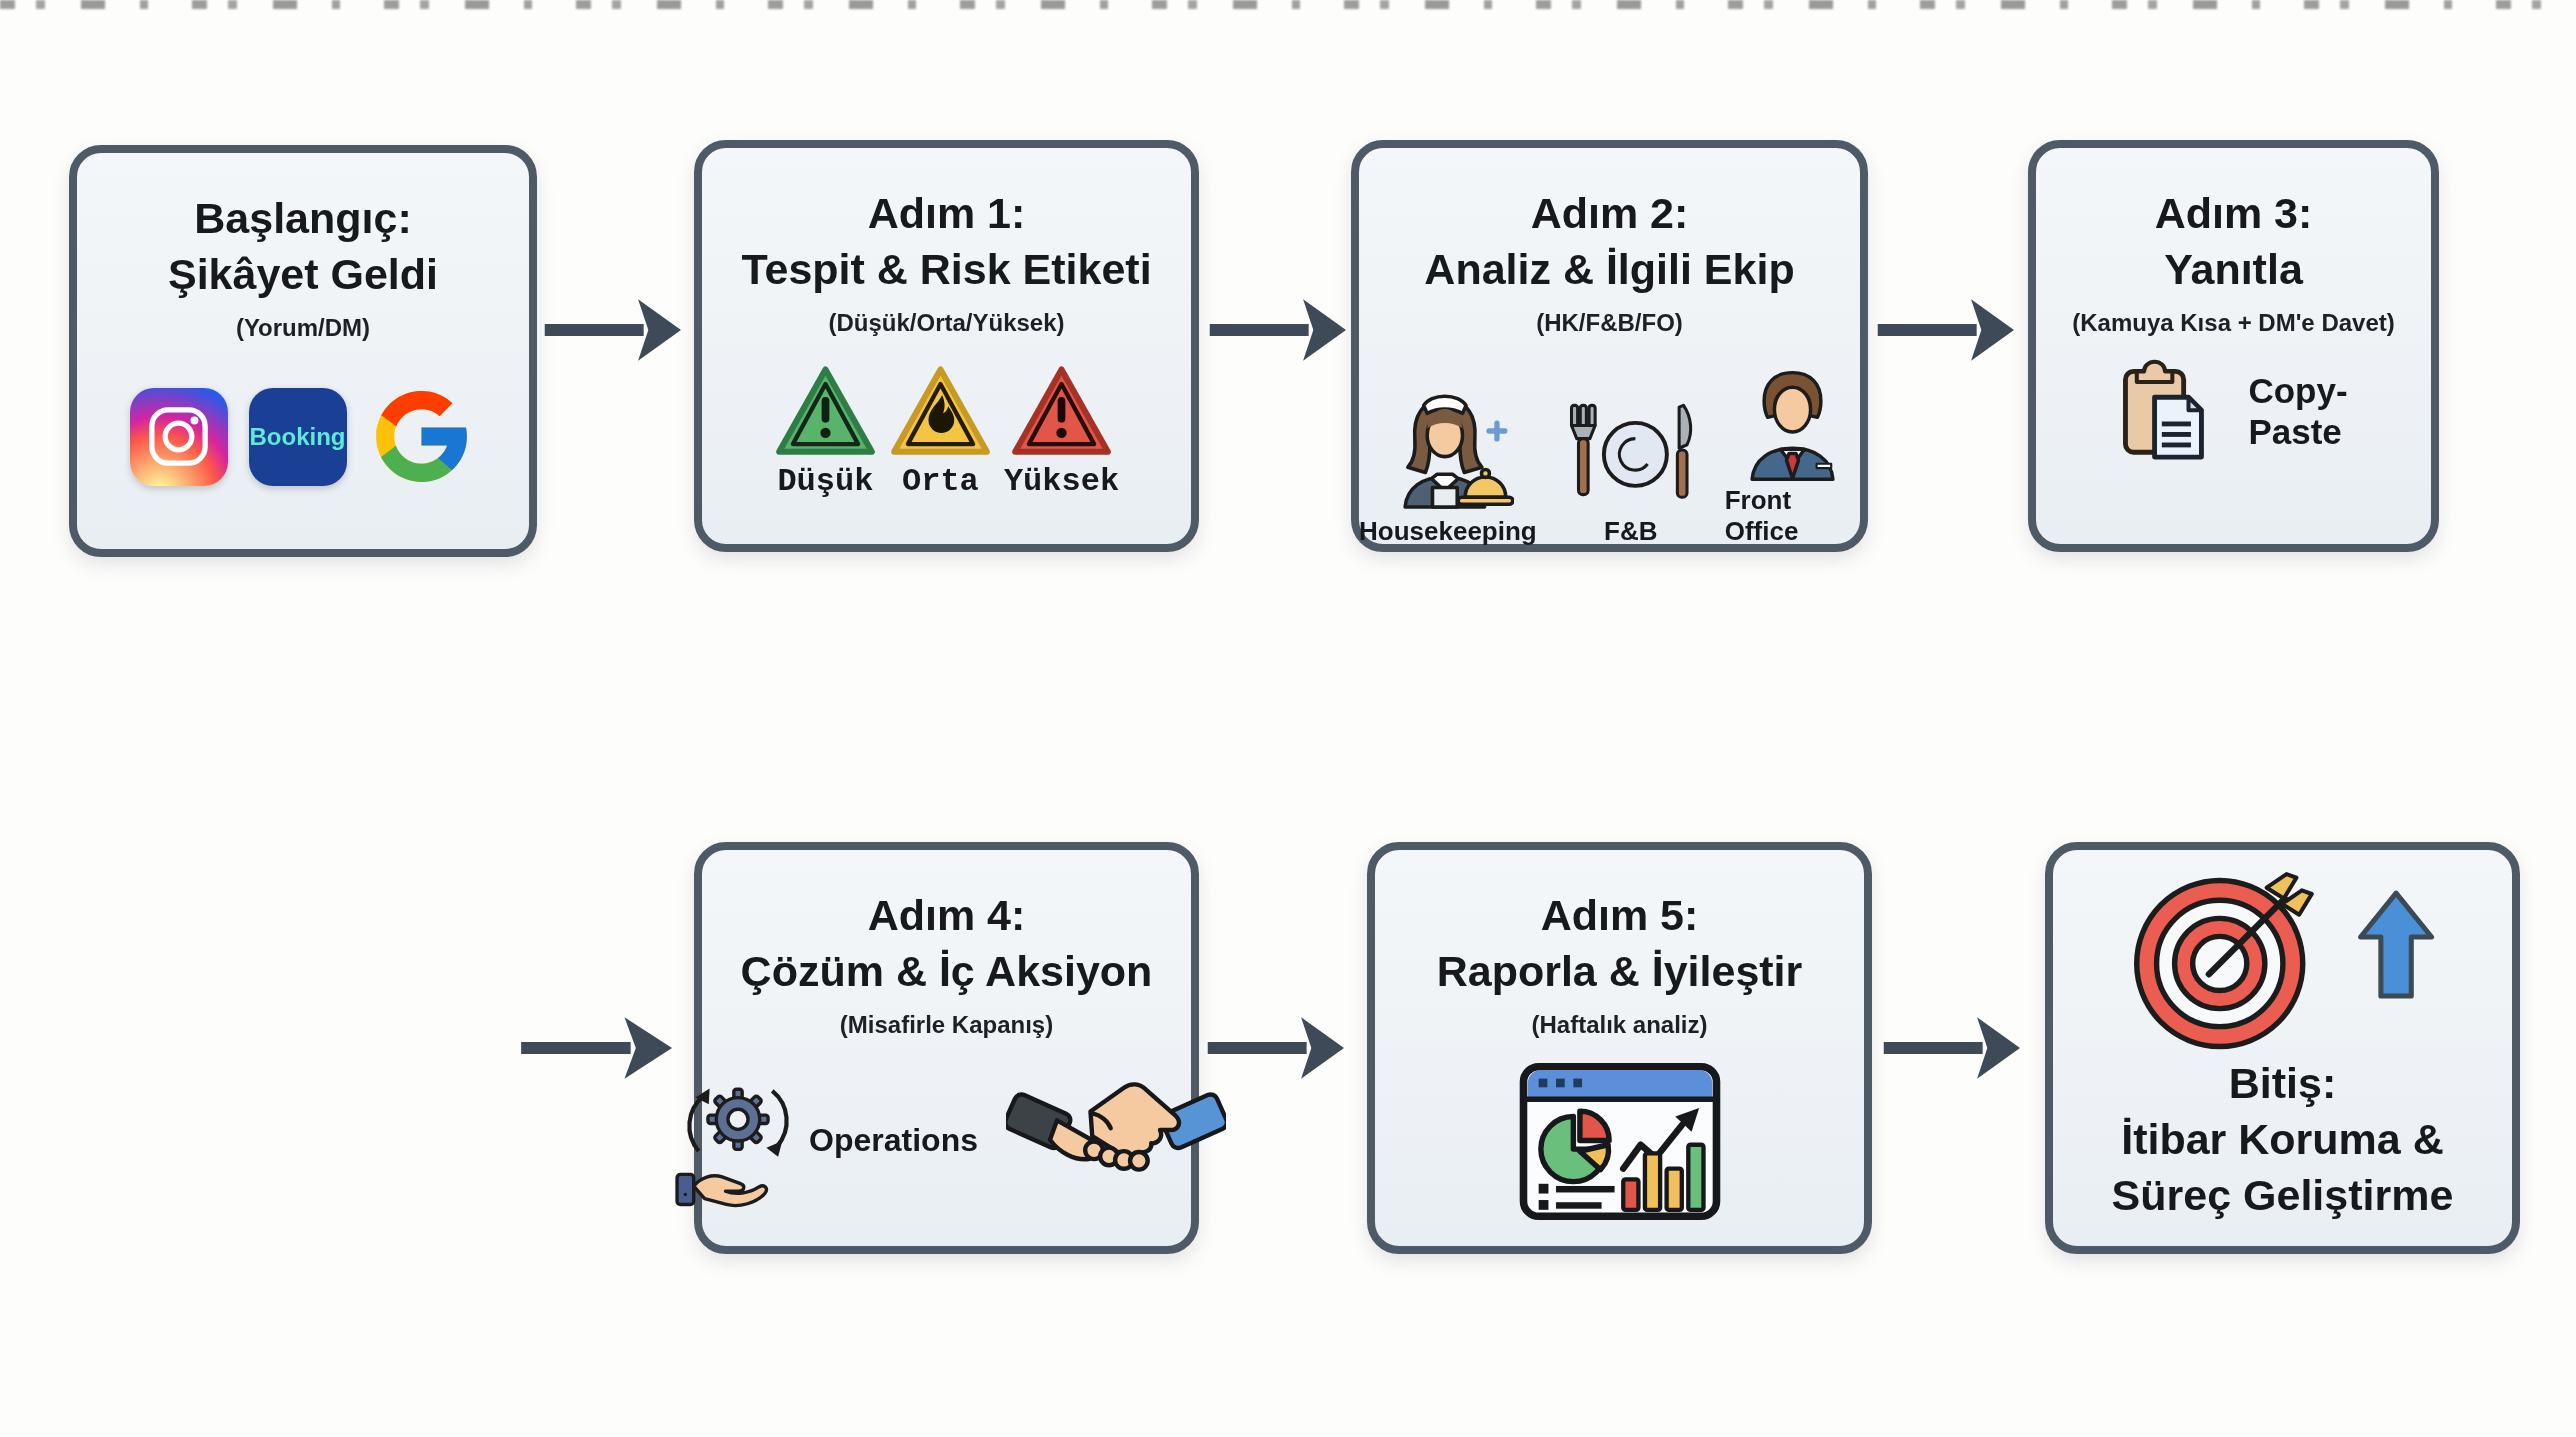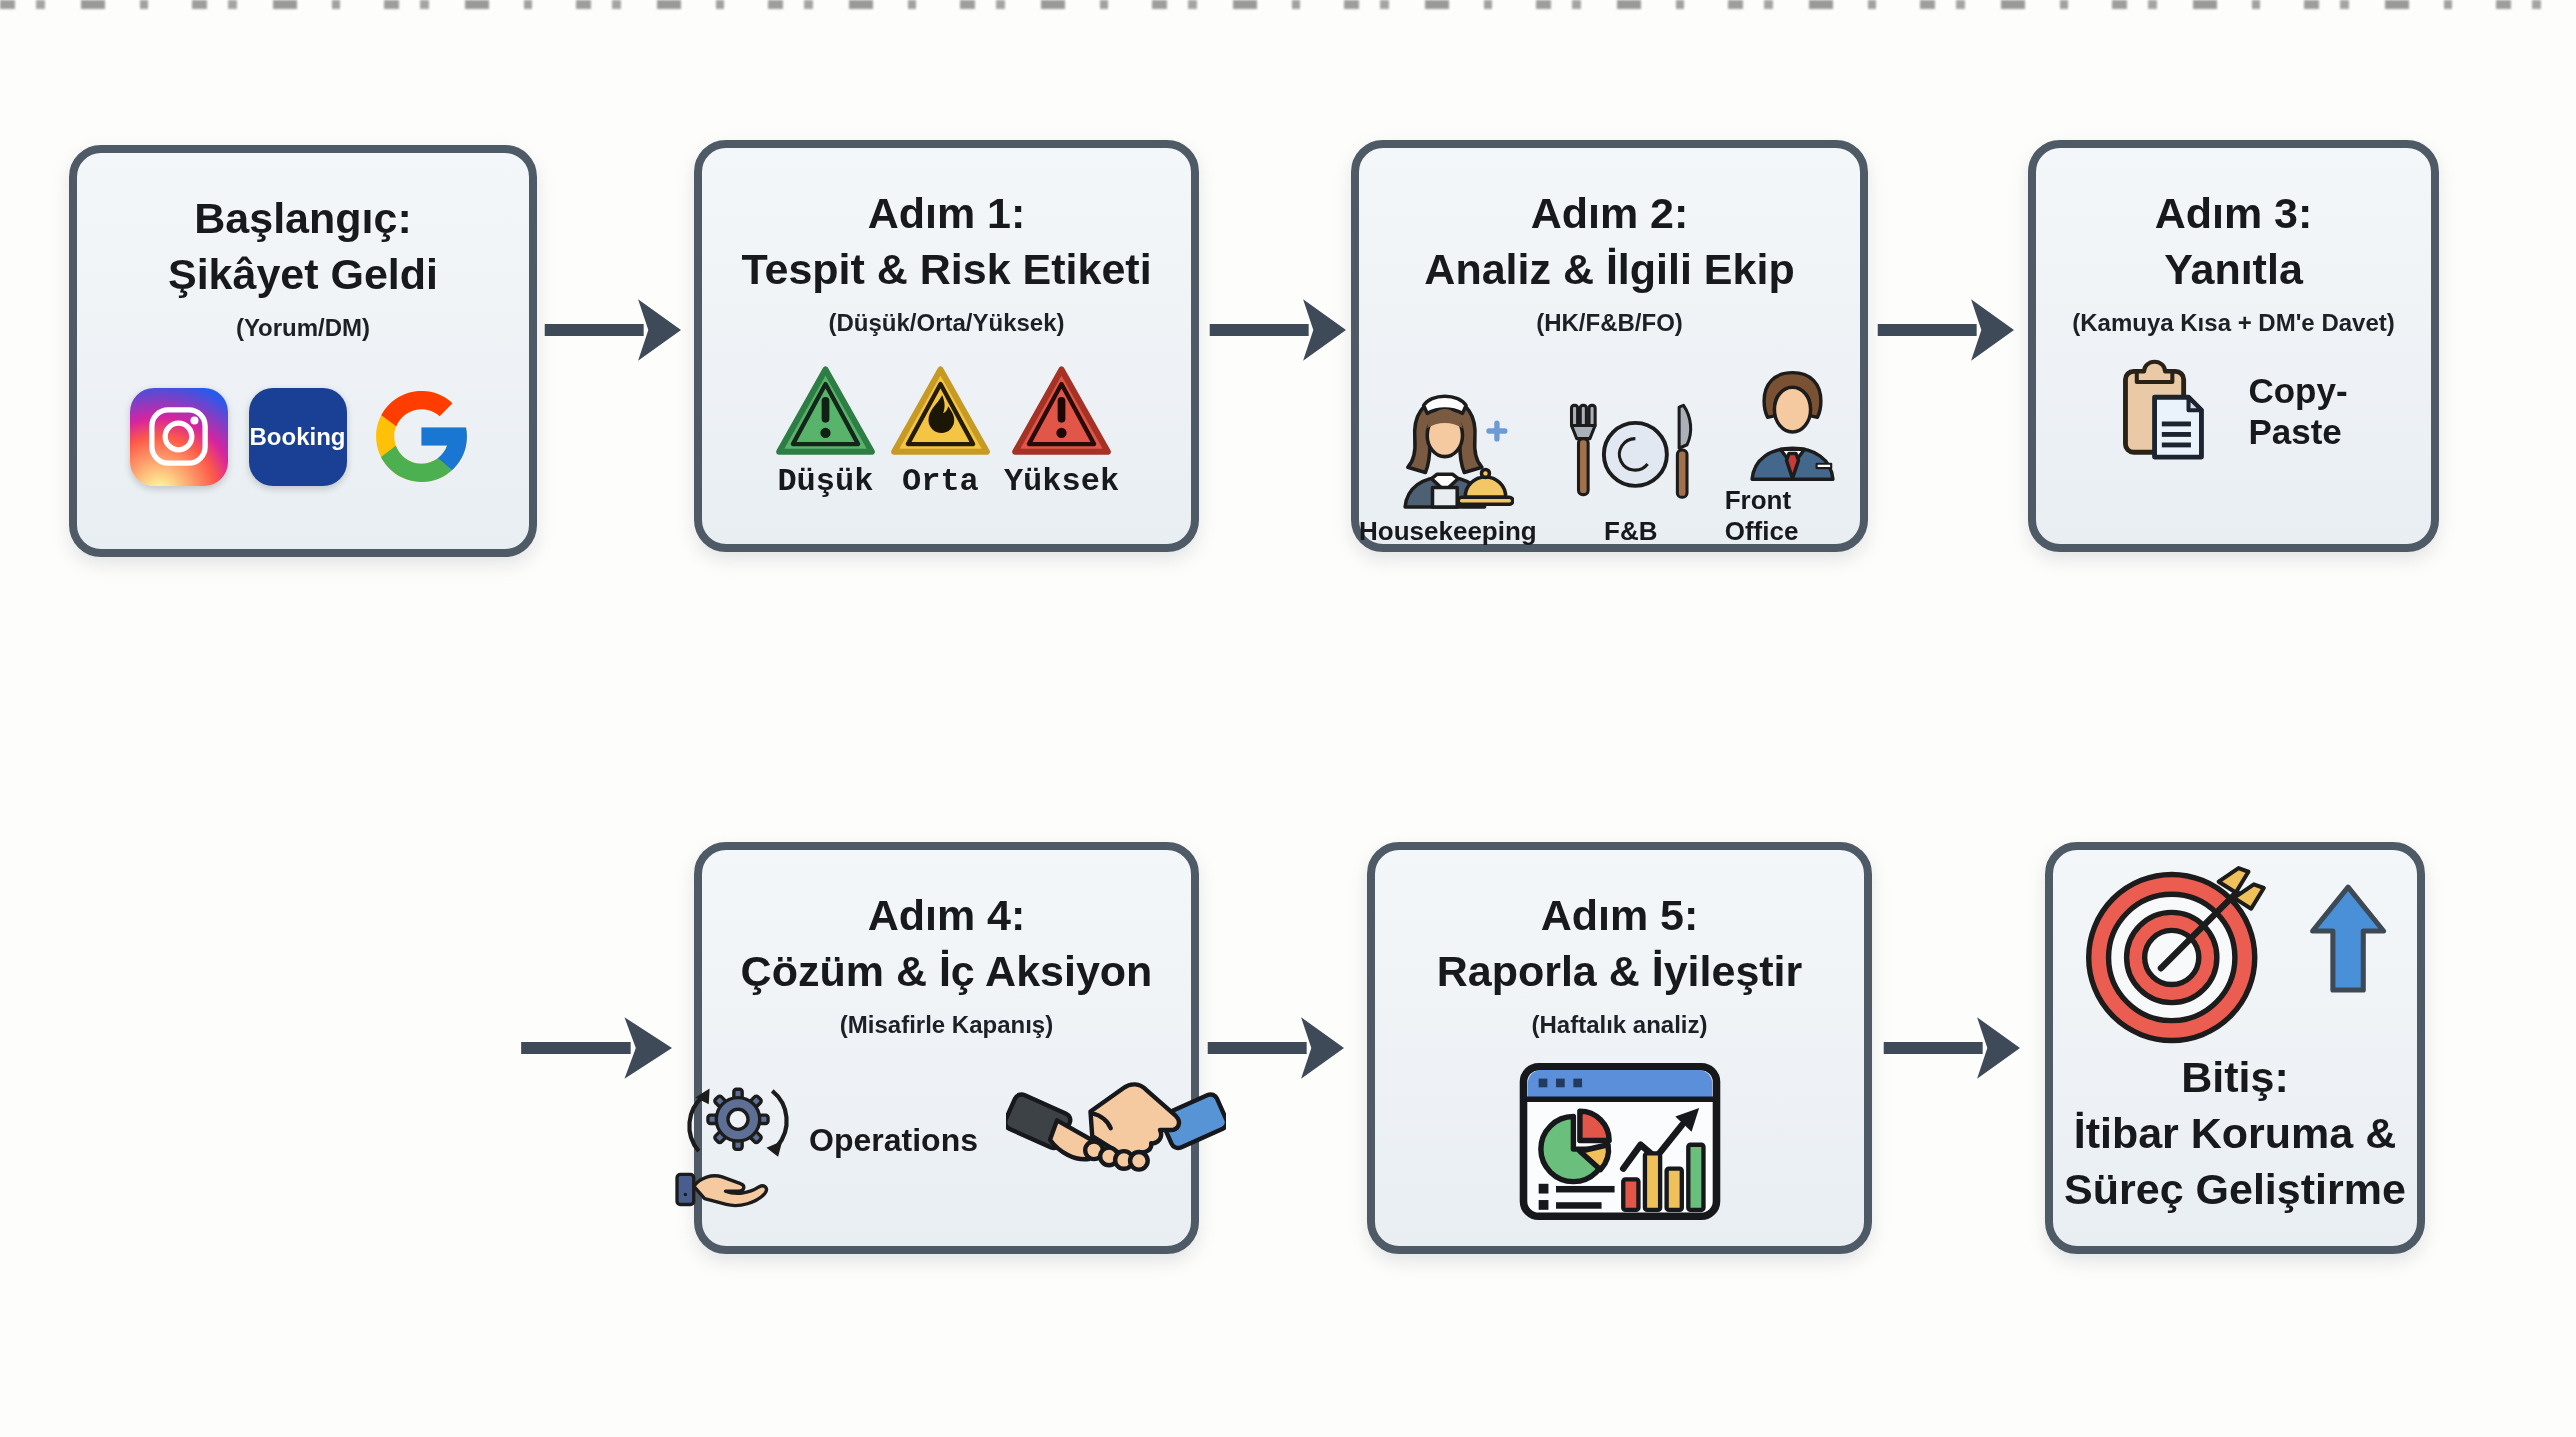--- a/index.html
+++ b/index.html
@@ -24,21 +24,21 @@
     box-shadow:0 7.5px 17px rgba(110,120,135,.18);
     display:flex;flex-direction:column;align-items:center;
     padding-top:37px;
   }
   .b1{left:69px;top:145px;width:468px;}
   .b2{left:694px;top:140px;width:505px;}
   .b3{left:1351px;top:140px;width:517px;}
   .b4{left:2028px;top:140px;width:411px;}
   .b5{left:694px;top:842px;width:505px;}
   .b6{left:1367px;top:842px;width:505px;}
-  .b7{left:2045px;top:842px;width:380px;padding-top:10px;align-items:center;}
+  .b7{left:2045px;top:842px;width:475px;padding-top:16px;align-items:center;}
   .title{ text-align:center;line-height:56px; }
   .tl{display:block;font-weight:700;font-size:43px;}
   .sub{display:block;font-weight:700;font-size:24px;line-height:52px;color:#1d2024;}
   .arrow{position:absolute;width:140px;height:84px;}
   .a1{left:541px;top:288px;}
   .a2{left:1206px;top:288px;}
   .a3{left:1874px;top:288px;}
   .a4{left:517px;top:1006px;width:155px;}
   .a5{left:1204px;top:1006px;}
   .a6{left:1880px;top:1006px;}
@@ -48,21 +48,21 @@
     width:98px;height:98px;border-radius:24px;
     background:radial-gradient(circle at 30% 107%, #fdf497 5%, #fd5949 45%, #d6249f 60%, #285AEB 90%);
     display:flex;align-items:center;justify-content:center;
     box-shadow:0 2.8px 7.5px rgba(0,0,0,.18);
   }
   .bk-tile{
     width:98px;height:98px;border-radius:24px;background:#1a4096;
     display:flex;align-items:center;justify-content:center;
     box-shadow:0 2.8px 7.5px rgba(0,0,0,.18);
   }
-  .bk-tile span{color:#ffffff;font-weight:700;font-size:24px;}
+  .bk-tile span{color:#5eead4;font-weight:700;font-size:24px;}
   .risk-row{display:flex;margin-top:15px;gap:12px;align-items:flex-end;font-family:Liberation Mono, monospace;}
   .risk-col{display:flex;flex-direction:column;align-items:center;gap:3.7px;}
   .small-label{font-weight:700;font-size:32px;color:#17191c;}
   .team-row{display:flex;margin-top:13px;gap:24px;align-items:flex-end;}
   .team-col{display:flex;flex-direction:column;align-items:center;gap:1.9px;}
   .team-label{font-weight:700;font-size:26px;}
   .note-row{display:flex;align-items:center;gap:32px;margin-top:9.4px;}
   .note-label{font-weight:700;font-size:35px;line-height:41px;}
   .ops-row{display:flex;align-items:flex-end;gap:28px;margin-top:5.6px;}
   .ops-col{display:flex;flex-direction:row;align-items:center;}

